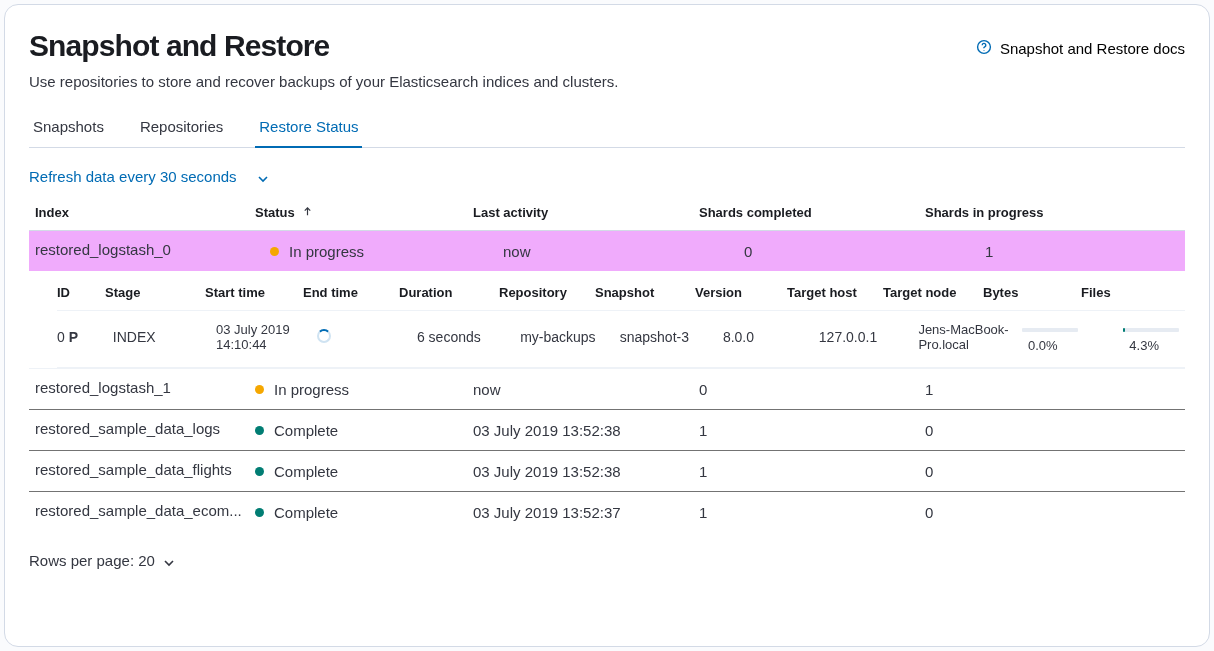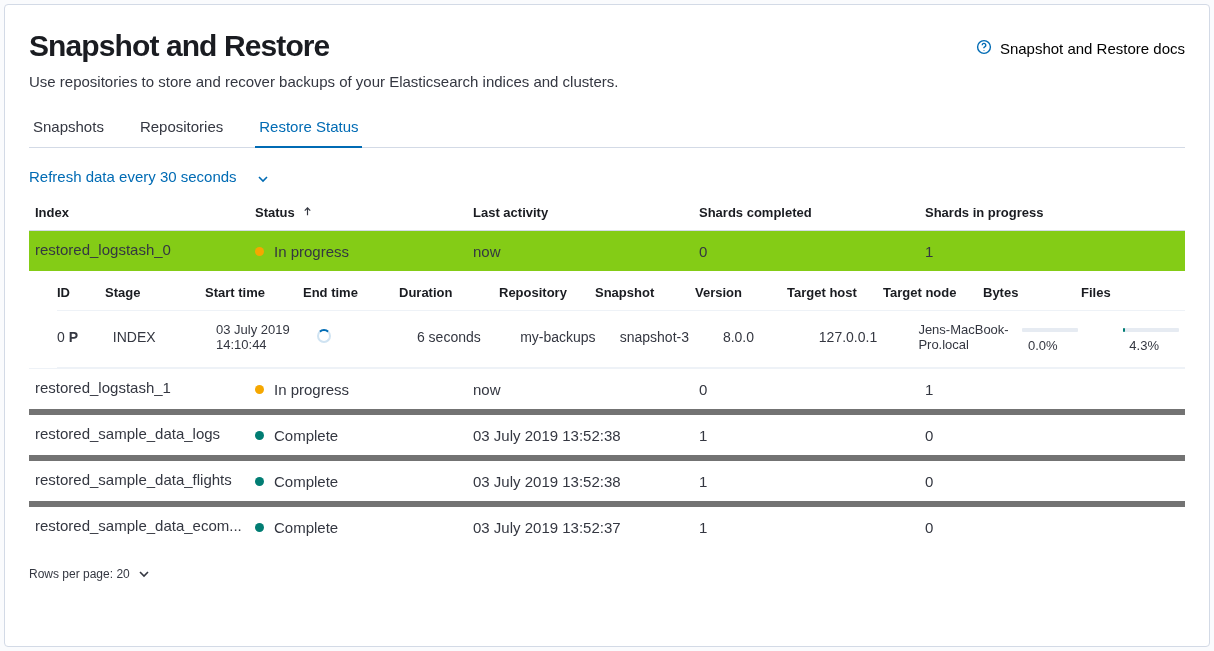--- a/index.html
+++ b/index.html
@@ -6,21 +6,21 @@
   body {
     font-family: -apple-system, BlinkMacSystemFont, "Segoe UI", Helvetica, Arial, sans-serif;
     background: #fafbfd;
     font-size: 14px;
     color: #343741;
     padding: 4px;
   }
   .panel {
     background: #fff;
     border: 1px solid #d3dae6;
-    border-radius: 4px;
+    border-radius: 14px;
     width: 1206px;
     min-height: 643px;
     padding: 24px 24px 24px 24px;
   }
   .header-row {
     display: flex;
     justify-content: space-between;
     align-items: flex-start;
   }
   .page-title {
@@ -103,26 +103,27 @@
   .col-toggle { width: 36px; text-align: right; padding-right: 6px; }
 
   .sort-arrow { display:inline-block; margin-left: 4px; }
   .sort-arrow svg { width: 11px; height: 11px; }
 
   .row {
     display: flex;
     align-items: center;
     font-size: 15px;
     padding: 10px 0;
-    border-bottom: 6px solid #737373;
+    border-bottom: 1px solid #737373;
   }
   .row:last-of-type { border-bottom: none; }
   .row.expanded {
-    background: #84cc16;
+    background: #f0abfc;
     border-bottom: none;
+    gap: 15px;
   }
   .status-cell {
     display: inline-flex;
     align-items: center;
     gap: 10px;
   }
   .dot {
     width: 9px; height: 9px; border-radius: 50%;
     display: inline-block;
   }
@@ -194,21 +195,21 @@
     background:#017d73;
     border-radius: 1px;
   }
   .pct-text { font-size: 13px; display:inline-block; min-width: 36px; text-align: right; }
 
   .footer {
     margin-top: 20px;
     display: flex;
     align-items: center;
     gap: 8px;
-    font-size: 12px;
+    font-size: 15px;
     color: #343741;
   }
   .id-badge { font-weight: 700; }
   .truncate { white-space: nowrap; overflow: hidden; text-overflow: ellipsis; max-width: 210px; display:inline-block; }
 </style>
 </head>
 <body>
 
 <div class="panel">
 

